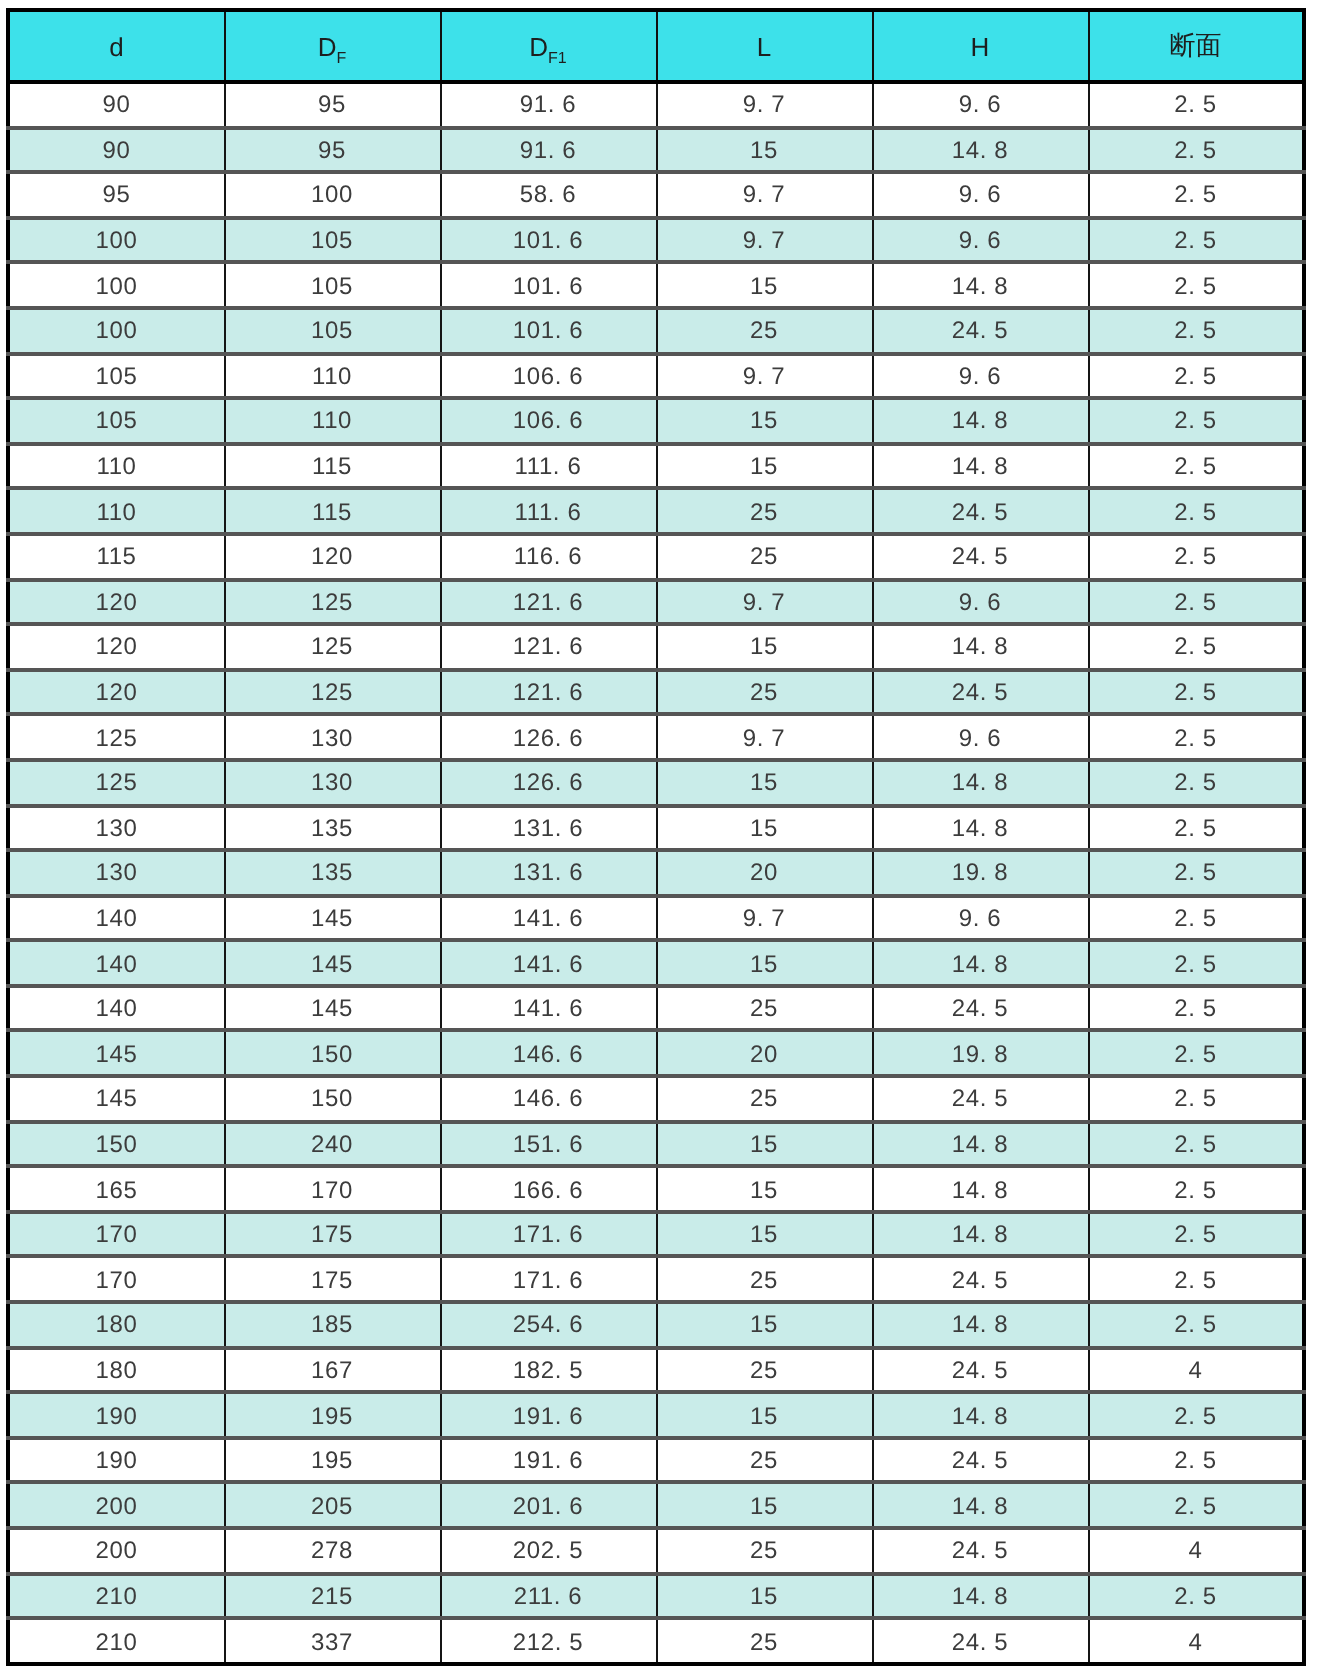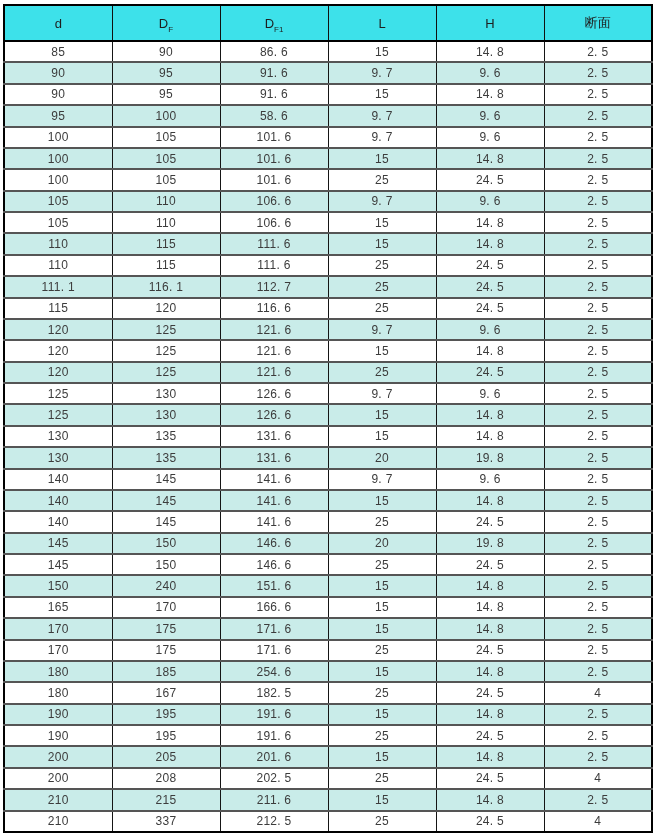--- a/index.html
+++ b/index.html
@@ -68,28 +68,20 @@
           <th><span>d</span></th>
           <th><span>D</span><sub>F</sub></th>
           <th><span>D</span><sub>F1</sub></th>
           <th><span>L</span></th>
           <th><span>H</span></th>
           <th><span>断面</span></th>
         </tr>
     </thead>
     <tbody id="table-body">
         <tr>
-          <td>85</td>
-          <td>90</td>
-          <td>86. 6</td>
-          <td>15</td>
-          <td>14. 8</td>
-          <td>2. 5</td>
-        </tr>
-        <tr>
           <td>90</td>
           <td>95</td>
           <td>91. 6</td>
           <td>9. 7</td>
           <td>9. 6</td>
           <td>2. 5</td>
         </tr>
         <tr>
           <td>90</td>
           <td>95</td>
@@ -151,28 +143,20 @@
           <td>115</td>
           <td>111. 6</td>
           <td>15</td>
           <td>14. 8</td>
           <td>2. 5</td>
         </tr>
         <tr>
           <td>110</td>
           <td>115</td>
           <td>111. 6</td>
-          <td>25</td>
-          <td>24. 5</td>
-          <td>2. 5</td>
-        </tr>
-        <tr>
-          <td>111. 1</td>
-          <td>116. 1</td>
-          <td>112. 7</td>
           <td>25</td>
           <td>24. 5</td>
           <td>2. 5</td>
         </tr>
         <tr>
           <td>115</td>
           <td>120</td>
           <td>116. 6</td>
           <td>25</td>
           <td>24. 5</td>
@@ -341,21 +325,21 @@
         <tr>
           <td>200</td>
           <td>205</td>
           <td>201. 6</td>
           <td>15</td>
           <td>14. 8</td>
           <td>2. 5</td>
         </tr>
         <tr>
           <td>200</td>
-          <td>208</td>
+          <td>278</td>
           <td>202. 5</td>
           <td>25</td>
           <td>24. 5</td>
           <td>4</td>
         </tr>
         <tr>
           <td>210</td>
           <td>215</td>
           <td>211. 6</td>
           <td>15</td>

